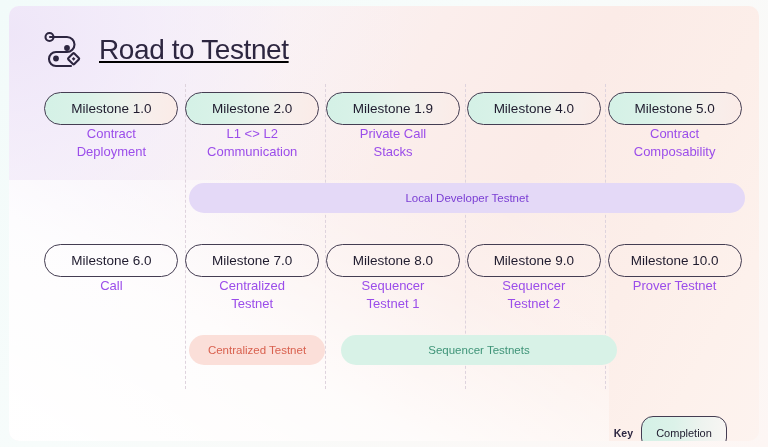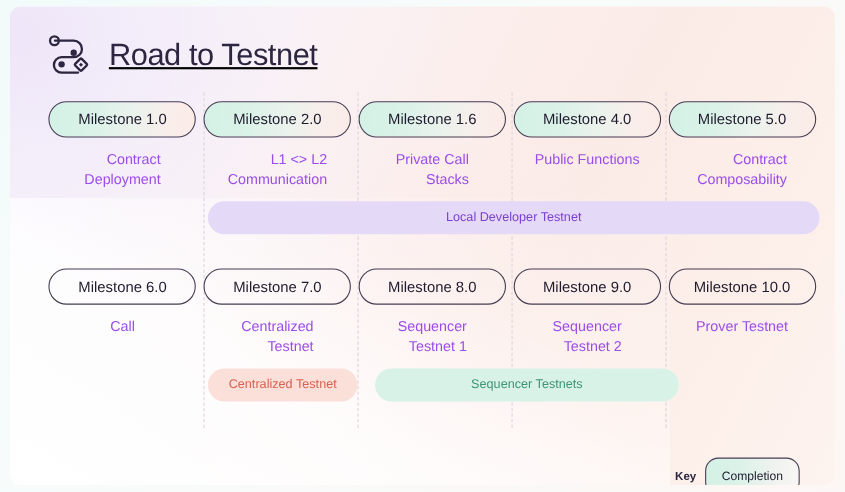--- a/index.html
+++ b/index.html
@@ -141,24 +141,23 @@
   .pill.done {
     background: linear-gradient(95deg,
         #d4f1e6 0%,
         #daf2e8 30%,
         #ebf2ec 58%,
         #f8eeeb 80%,
         #fbebe7 100%);
   }
 
   .sub {
-    margin-top: 11px;
     font-size: 13px;
     line-height: 18px;
-    text-align: right;
+    text-align: center;
     color: #9b4dea;
     white-space: pre-line;
   }
 
   
   .bars {
     position: absolute;
     left: 32px;
     width: 704px;
     height: 48px;
@@ -245,27 +244,26 @@
         <div class="pill done">Milestone 1.0</div>
         <div class="sub">Contract
 Deployment</div>
       </div>
       <div class="col">
         <div class="pill done">Milestone 2.0</div>
         <div class="sub">L1 &lt;&gt; L2
 Communication</div>
       </div>
       <div class="col">
-        <div class="pill done">Milestone 1.6</div>
+        <div class="pill done">Milestone 1.9</div>
         <div class="sub">Private Call
 Stacks</div>
       </div>
       <div class="col">
         <div class="pill done">Milestone 4.0</div>
-        <div class="sub">Public Functions</div>
       </div>
       <div class="col">
         <div class="pill done">Milestone 5.0</div>
         <div class="sub">Contract
 Composability</div>
       </div>
     </div>
 
     <div class="bars bars-1 layer">
       <div class="bar" style="left:148px; width:556px; background:#e4d9f7; color:#7b3fd4;">

